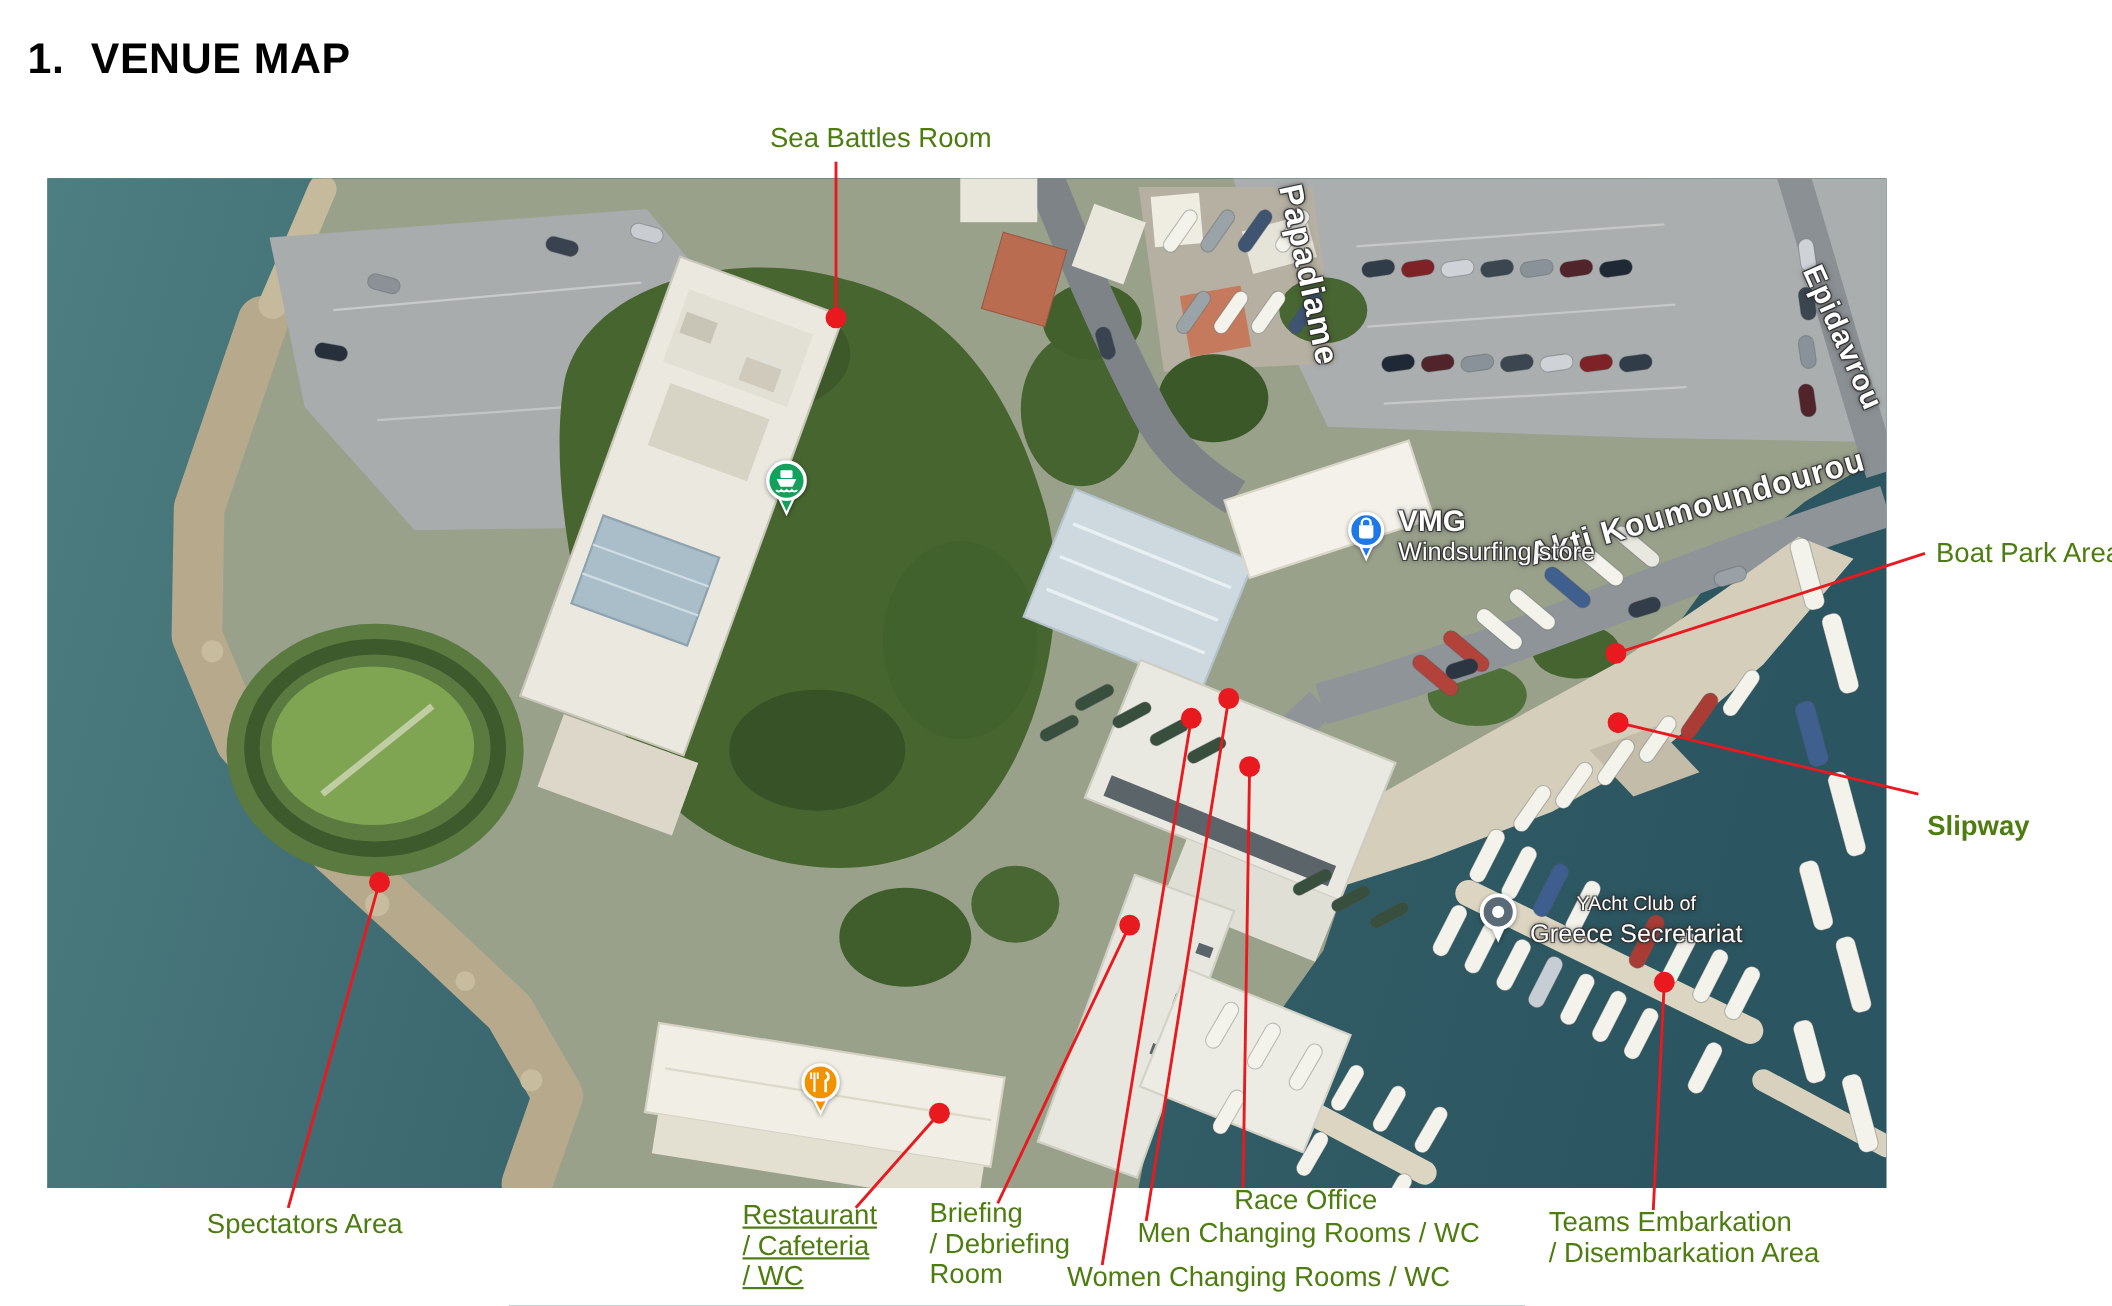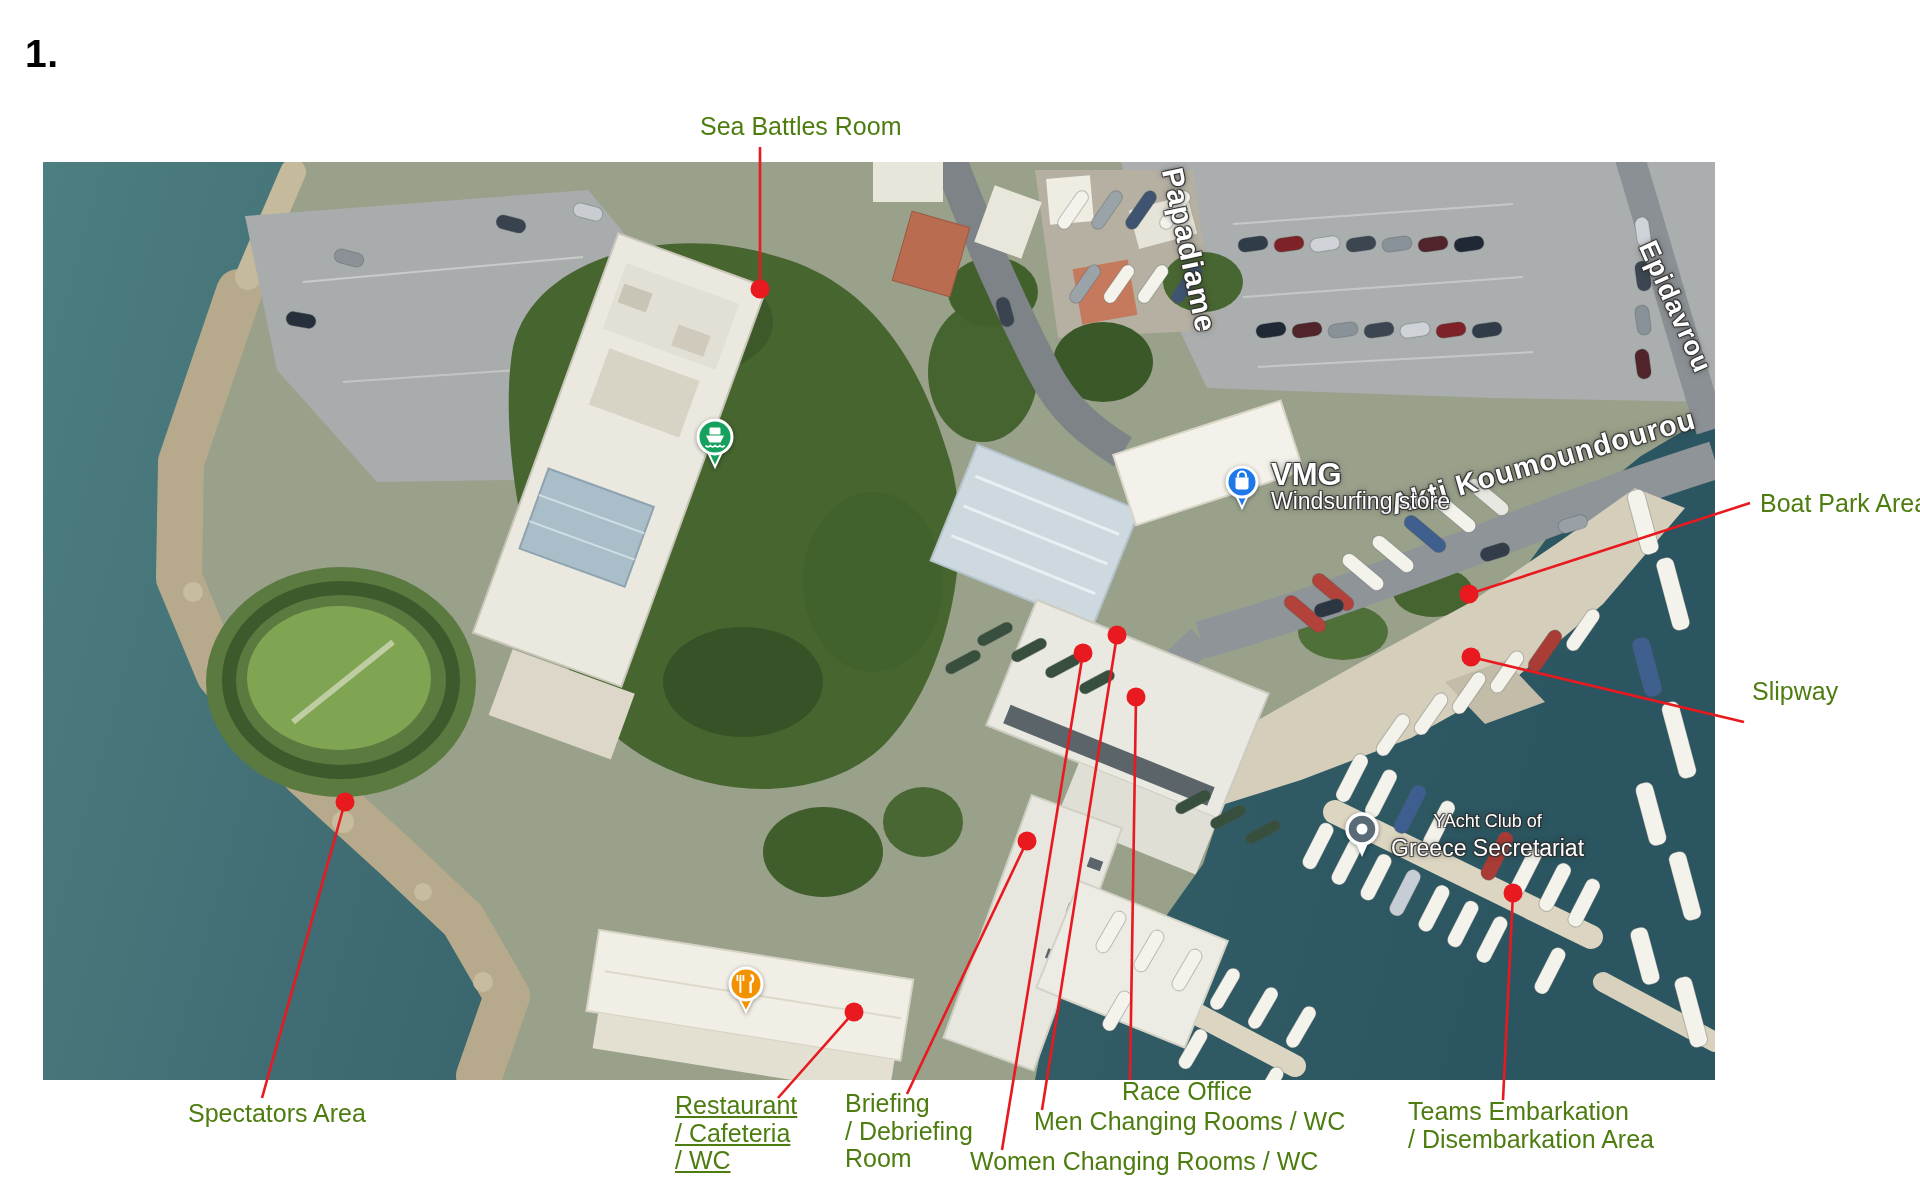--- a/index.html
+++ b/index.html
@@ -34,20 +34,21 @@
   #callout-overlay{position:absolute;left:0;top:0;width:1920px;height:1187px;pointer-events:none;}
   .callout-label{
     position:absolute;color:#4d7c0f;font-size:25px;line-height:27.5px;white-space:nowrap;
   }
 </style>
 </head>
 <body>
 
 <h1 class="title">
   <span>1.</span>
+  <span>VENUE MAP</span>
 </h1>
 
 <div class="map">
   <svg class="scene" viewBox="0 0 1672 918">
     <defs>
       <linearGradient id="gw" x1="0" y1="0" x2="1" y2="0.15">
         <stop offset="0" stop-color="#4d7e81"></stop>
         <stop offset="0.4" stop-color="#3a666e"></stop>
         <stop offset="1" stop-color="#2b5560"></stop>
       </linearGradient>
@@ -269,21 +270,21 @@
       <div class="poi">
         <span class="poi-pin" style="left: 1177px; top: 298px;">
           <svg width="44" height="54" viewBox="-22 -22 44 54">
             <path d="M-7,11 L0,26 L7,11 Z" fill="#1f78e8" stroke="#fff" stroke-width="2"></path>
             <circle r="15" fill="#1f78e8" stroke="#fff" stroke-width="3"></circle>
             <path d="M-6.5,-4.5 h13 v9.5 a2.5,2.5 0 0 1 -2.5,2.5 h-8 a2.5,2.5 0 0 1 -2.5,-2.5 Z" fill="#fff"></path>
             <path d="M-4,-4.5 v-2 a4,4 0 0 1 8,0 v2" fill="none" stroke="#fff" stroke-width="2.2"></path>
           </svg>
         </span>
         <div class="poi-text" style="left: 1228px; top: 299px;">
-          <div style="font-size: 31px; font-weight: 700;">VMG</div>
+          <div style="font-size: 27px; font-weight: 700;">VMG</div>
           <div style="font-size: 23px; font-weight: 500;">Windsurfing store</div>
         </div>
       </div>
       <div class="poi">
         <span class="poi-pin" style="left: 1297px; top: 645px;">
           <svg width="44" height="56" viewBox="-22 -22 44 56">
             <path d="M-8,10 L0,28 L8,10 Z" fill="#fff"></path>
             <circle r="15" fill="#5a6a77" stroke="#fff" stroke-width="3.5"></circle>
             <circle r="5.5" fill="#fff"></circle>
           </svg>
@@ -340,21 +341,21 @@
     <line x1="1503" y1="1100" x2="1513" y2="893" stroke="#e8191f" stroke-width="2.6"></line>
     <circle cx="1513" cy="893" r="9.5" fill="#e8191f"></circle>
   </svg>
 <div id="callout-labels">
     <div class="callout-label" style="left: 700px; top: 113px;">
       <div>Sea Battles Room</div>
     </div>
     <div class="callout-label" style="left: 1760px; top: 490px;">
       <div>Boat Park Area</div>
     </div>
-    <div class="callout-label" style="left: 1752px; top: 678px;">
+    <div class="callout-label" style="left: 1752px; top: 738px; font-weight: bold;">
       <div>Slipway</div>
     </div>
     <div class="callout-label" style="left: 188px; top: 1100px;">
       <div>Spectators Area</div>
     </div>
     <div class="callout-label" style="left: 675px; top: 1092px; text-decoration: underline;">
       <div>Restaurant</div>
       <div>/ Cafeteria</div>
       <div>/ WC</div>
     </div>

